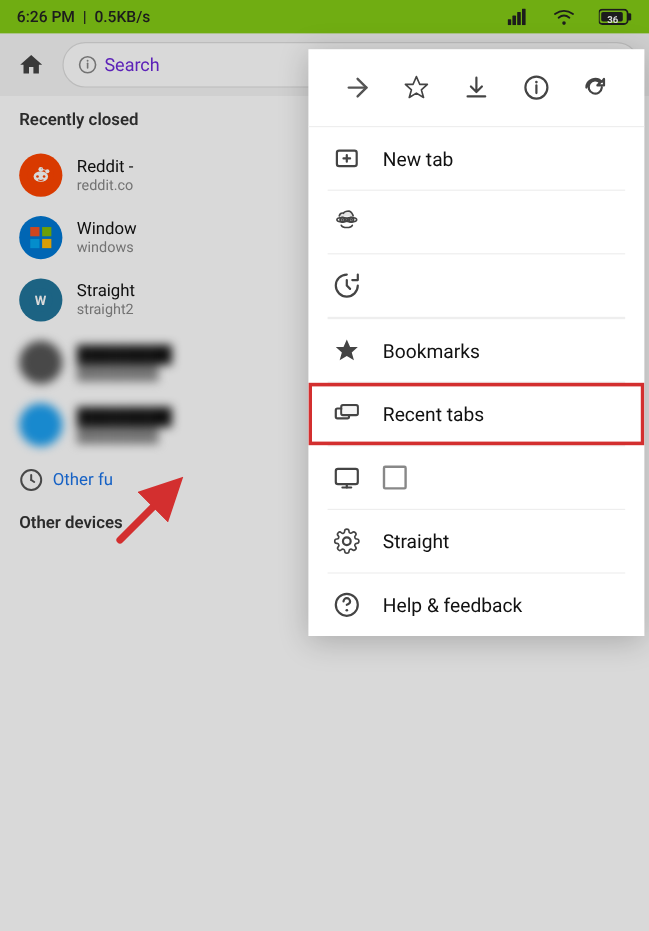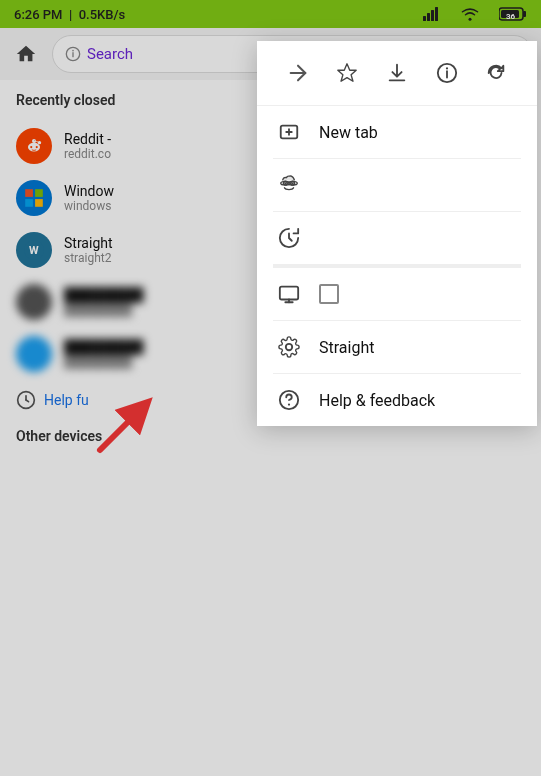--- a/index.html
+++ b/index.html
@@ -333,21 +333,21 @@
       <div class="item-url">████████</div>
     </div>
   </div>
 
   <div class="show-full">
     <svg width="20" height="20" viewBox="0 0 24 24">
       <circle cx="12" cy="12" r="10" stroke="#555" stroke-width="2" fill="none"></circle>
       <line x1="12" y1="7" x2="12" y2="12" stroke="#555" stroke-width="2" stroke-linecap="round"></line>
       <line x1="12" y1="12" x2="15" y2="14" stroke="#555" stroke-width="2" stroke-linecap="round"></line>
     </svg>
-    <span>Help fu</span>
+    <span>Other fu</span>
   </div>
 
   <div class="other-devices">Other devices</div>
 </div>
 
 <div class="overlay"></div>
 
 <svg class="red-arrow" viewBox="0 0 80 80">
   <defs>
     <marker id="arrowhead" markerWidth="6" markerHeight="6" refX="3" refY="3" orient="auto">
@@ -430,22 +430,40 @@
         <path d="M12 2a10 10 0 1 0 10 10" stroke="#444" stroke-width="2" fill="none" stroke-linecap="round"></path>
         <path d="M12 7v5l3 3" stroke="#444" stroke-width="2" fill="none" stroke-linecap="round"></path>
         <path d="M22 2v5h-5" stroke="#444" stroke-width="2" fill="none" stroke-linecap="round" stroke-linejoin="round"></path>
       </svg>
     </div>
   </div>
   <div class="menu-divider"></div>
 
   <div class="menu-divider"></div>
 
-  <div class="menu-divider"></div>
-
+  <div class="menu-item">
+    <div class="menu-item-icon">
+      <svg width="22" height="22" viewBox="0 0 24 24">
+        <polygon points="12,2 15,9 22,9 16.5,14 18.5,21 12,17 5.5,21 7.5,14 2,9 9,9" fill="#444"></polygon>
+      </svg>
+    </div>
+    <span class="menu-item-label">Bookmarks</span>
+  </div>
+  <div class="menu-divider"></div>
+
+  <div class="menu-item highlighted">
+    <div class="menu-item-icon">
+      <svg width="22" height="22" viewBox="0 0 24 24">
+        <rect x="2" y="7" width="12" height="9" rx="1.5" stroke="#444" stroke-width="2" fill="none"></rect>
+        <rect x="7" y="4" width="15" height="9" rx="1.5" stroke="#444" stroke-width="2" fill="none" fill-opacity="0"></rect>
+        <rect x="8" y="5" width="13" height="7" rx="1" fill="#f5f5f5" stroke="none"></rect>
+      </svg>
+    </div>
+    <span class="menu-item-label">Recent tabs</span>
+  </div>
   <div class="menu-divider"></div>
 
   <div class="menu-item">
     <div class="menu-item-icon">
       <svg width="22" height="22" viewBox="0 0 24 24">
         <rect x="2" y="4" width="20" height="14" rx="2" stroke="#444" stroke-width="2" fill="none"></rect>
         <line x1="8" y1="21" x2="16" y2="21" stroke="#444" stroke-width="2" stroke-linecap="round"></line>
         <line x1="12" y1="18" x2="12" y2="21" stroke="#444" stroke-width="2" stroke-linecap="round"></line>
       </svg>
     </div>

